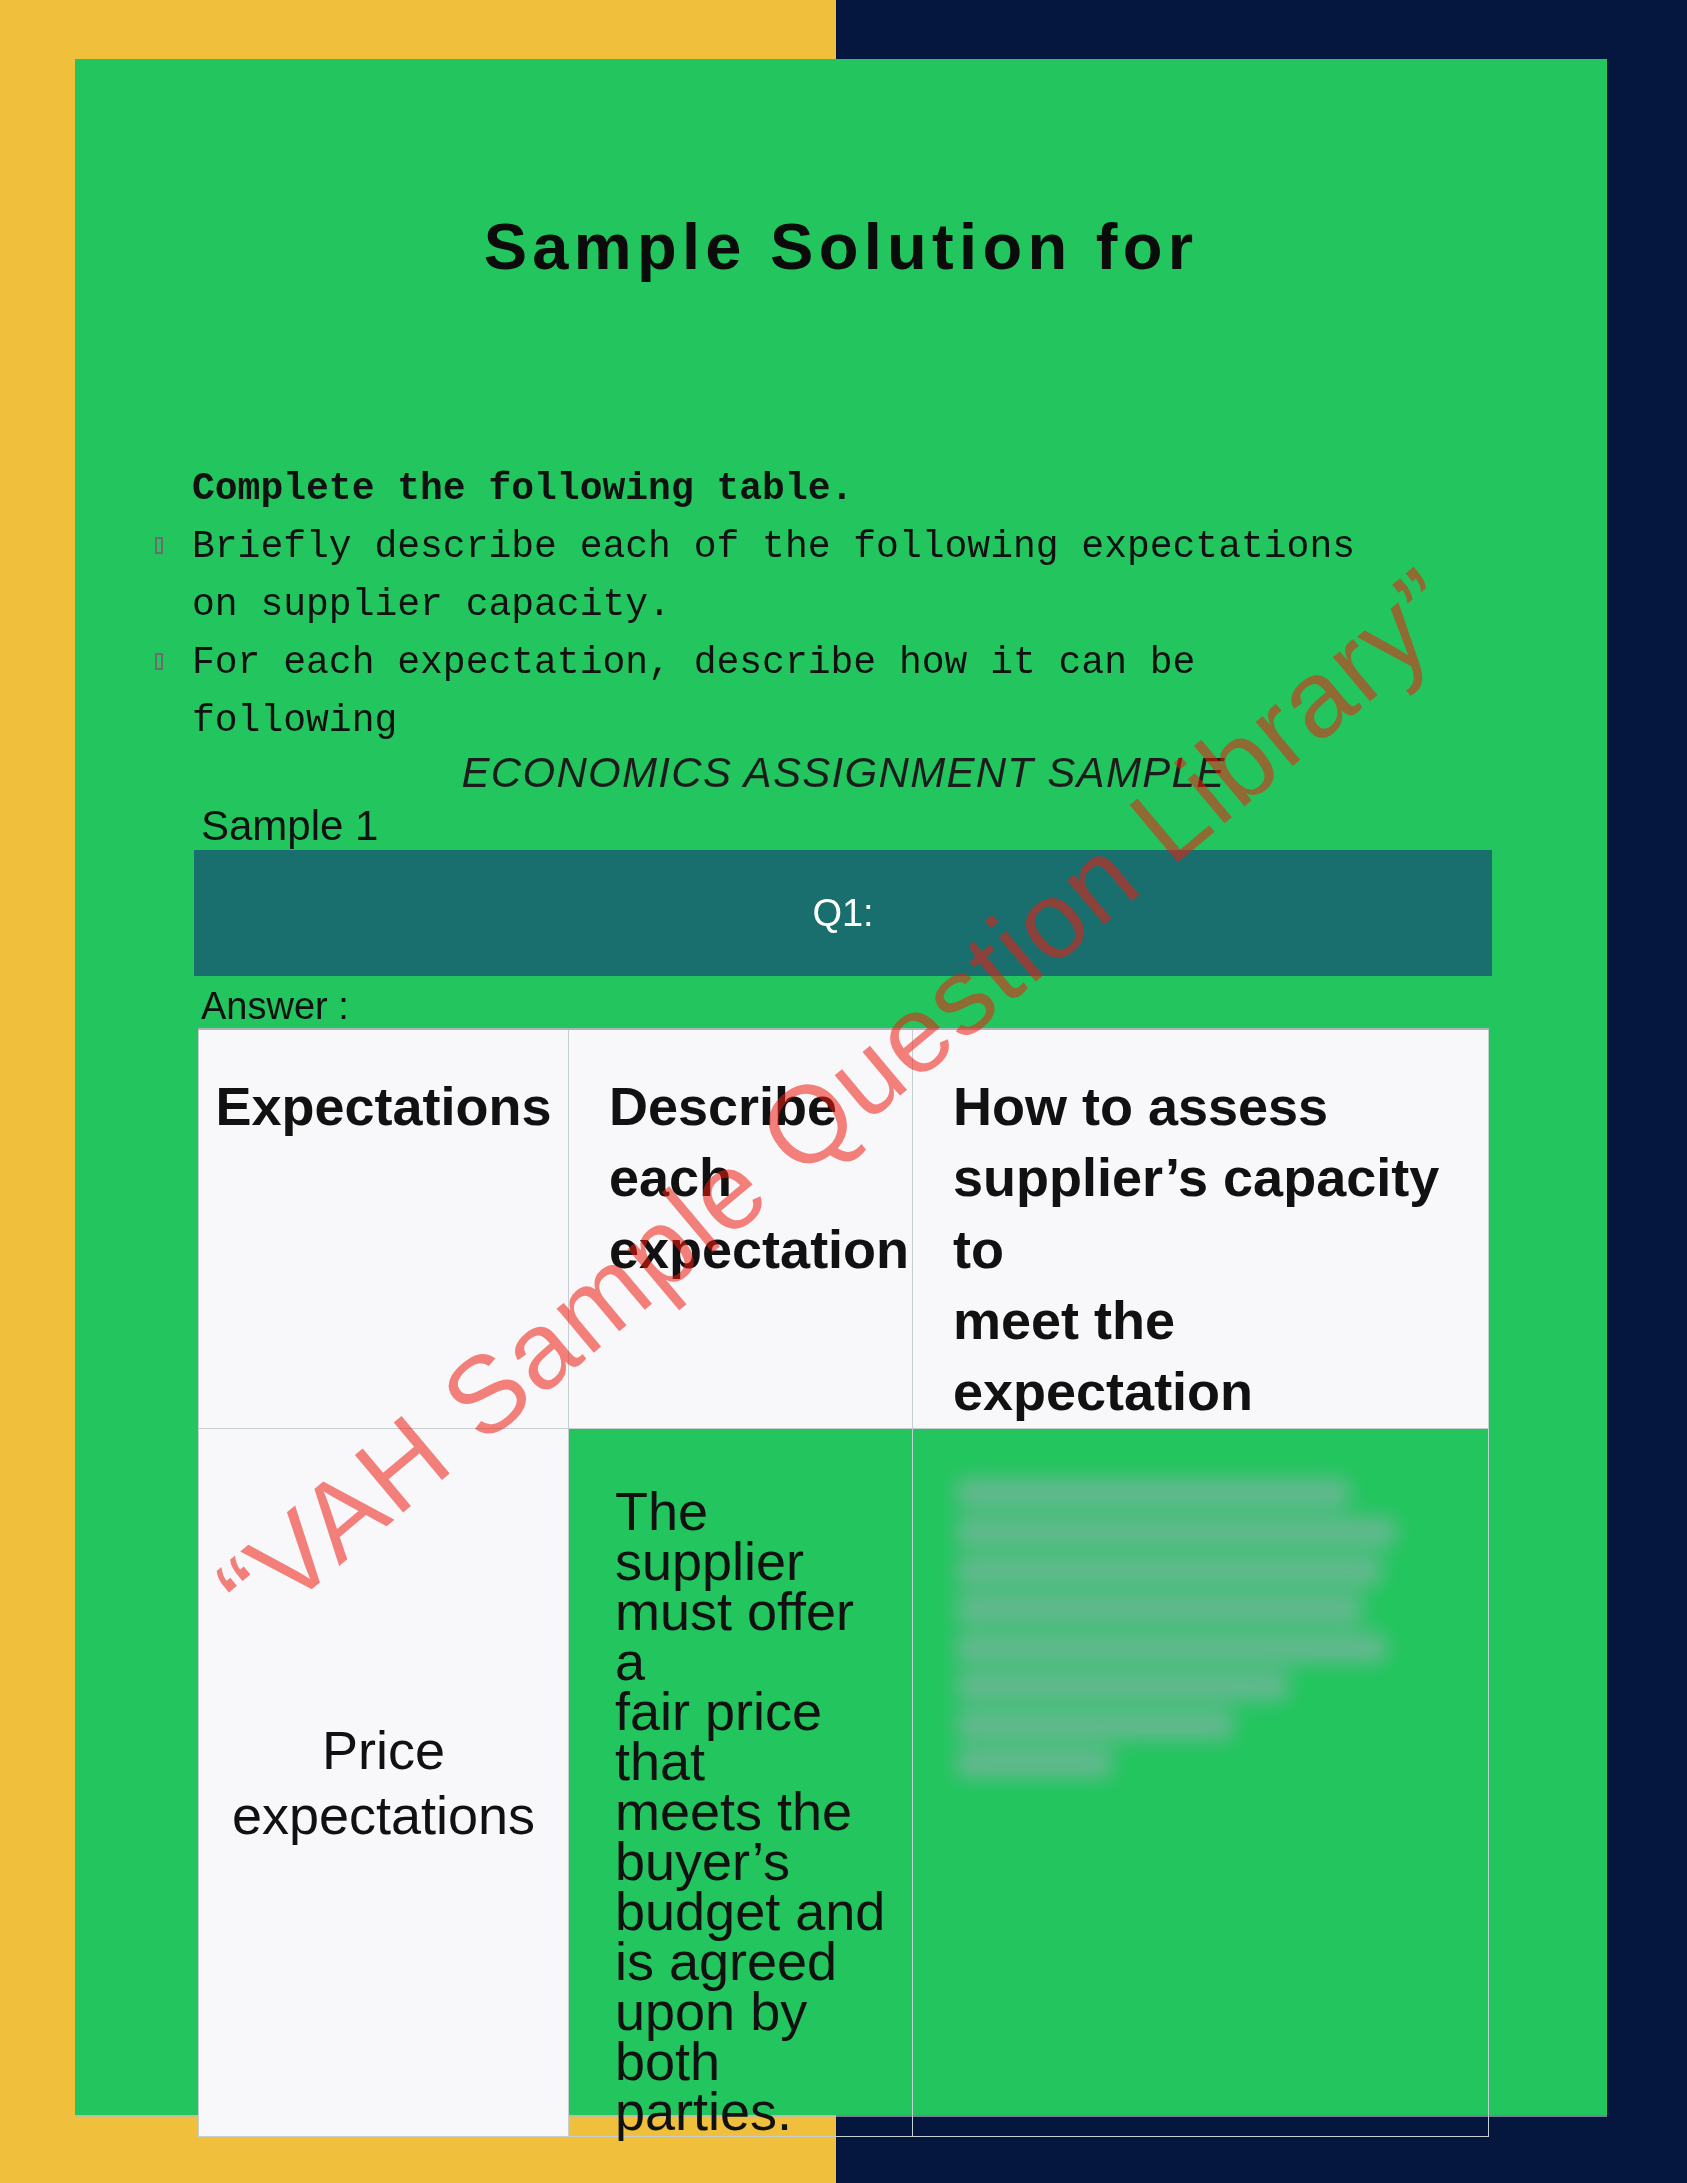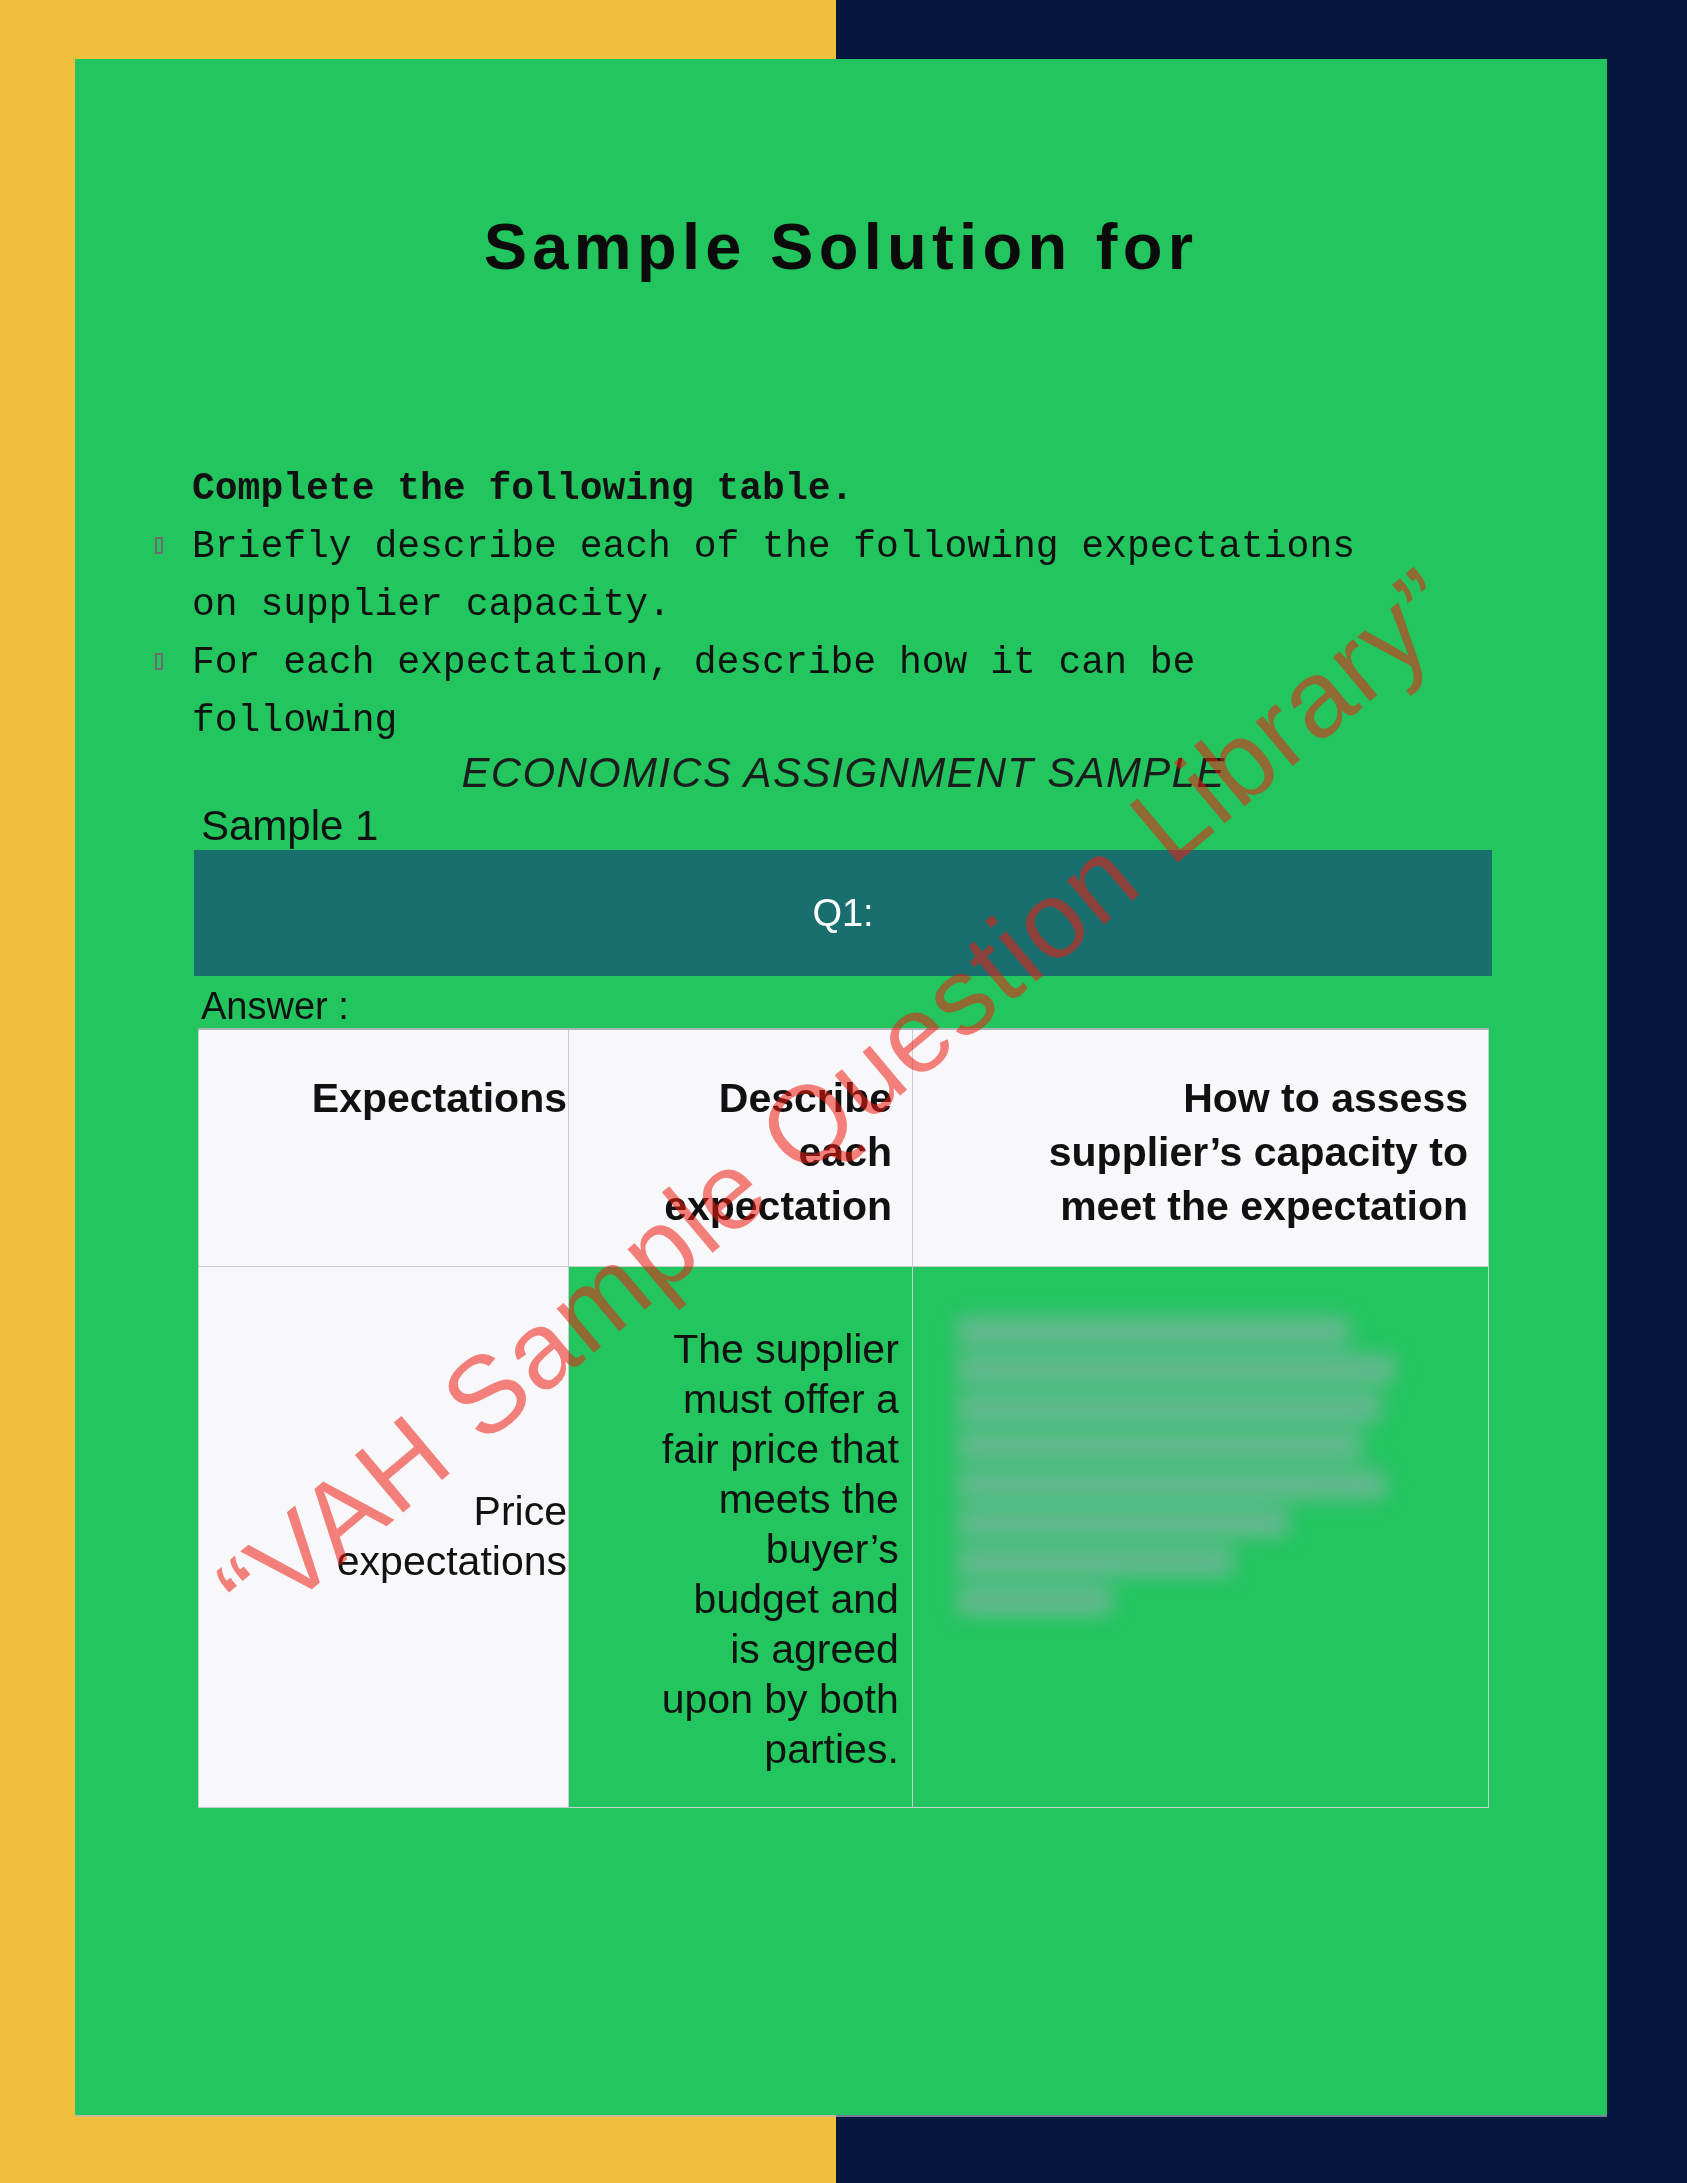--- a/index.html
+++ b/index.html
@@ -46,22 +46,21 @@
 
   .tbl{
     position:absolute;left:123px;top:969px;width:1290px;
     border-collapse:collapse;table-layout:fixed;
     border:1.3px solid #b3bfbf;
     border-top:2px solid #a9b6b6;
   }
   .tbl td{
     border:1.3px solid #c6cfcf;
     vertical-align:top;box-sizing:border-box;
-    font-size:41px;
-    text-align:right;
+    font-size:54px;
   }
   .col-exp{width:370px;}
   .col-desc{width:344px;}
   .col-assess{width:576px;}
   .hdr-row td{
     background:#F8F7FA;height:237px;
     font-weight:bold;line-height:1.32;
     padding-top:41px;
   }
   .hdr-exp{text-align:center;}

